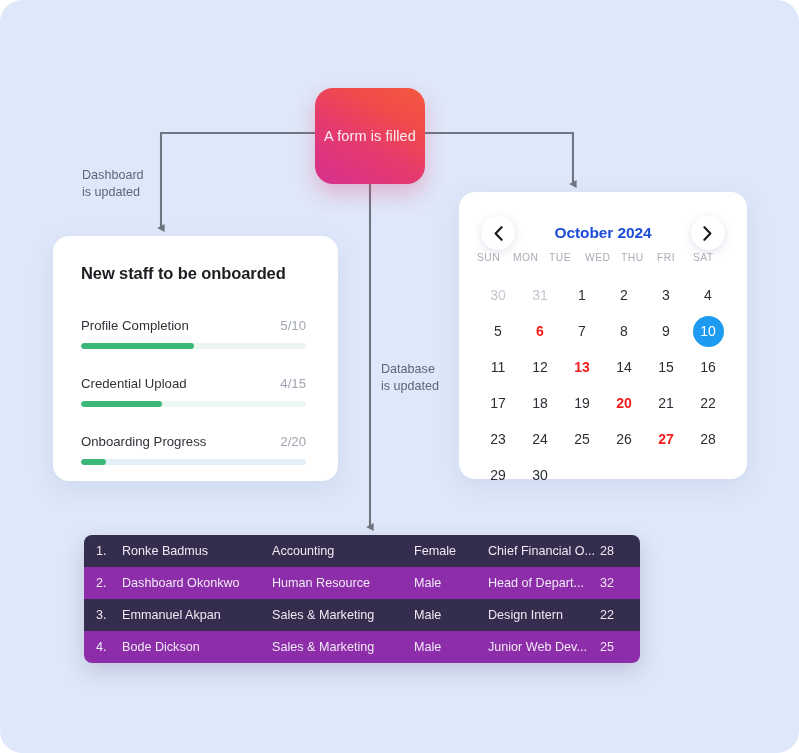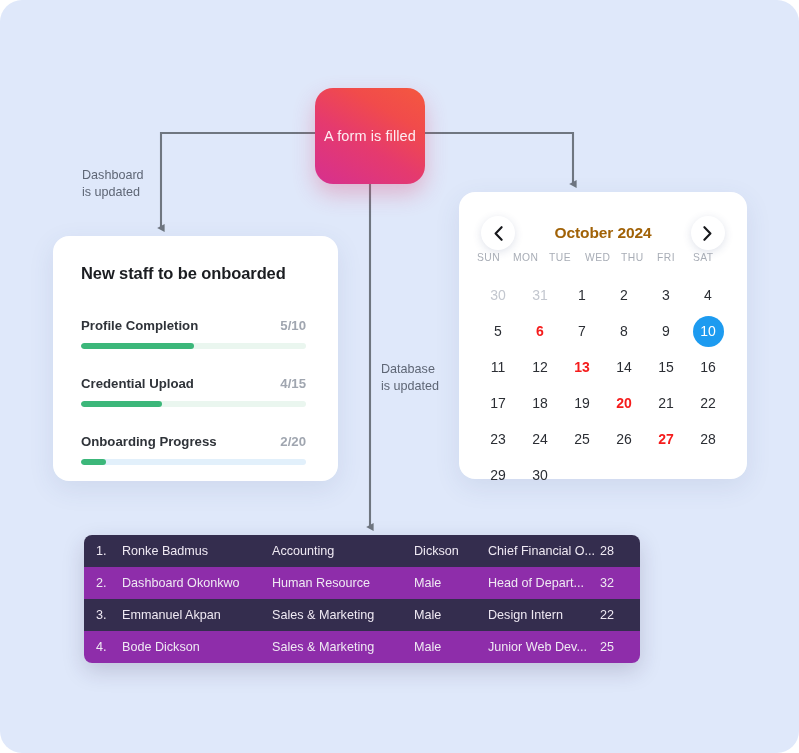--- a/index.html
+++ b/index.html
@@ -85,21 +85,20 @@
     font-size: 16.5px;
     font-weight: bold;
     color: #1b1d21;
     letter-spacing: -.1px;
   }
   .metric { position: absolute; left: 28px; width: 225px; }
   .metric-head {
     display: flex;
     justify-content: space-between;
     align-items: baseline;
-    font-weight: bold;
   }
   .metric-label {
     font-size: 13.2px;
     color: #2f3339;
   }
   .metric-value {
     font-size: 13.2px;
     color: #a0a6b0;
   }
   .metric-track {
@@ -148,21 +147,21 @@
     box-shadow: 0 2px 9px rgba(54, 73, 122, 0.16);
     display: flex;
     align-items: center;
     justify-content: center;
     cursor: pointer;
   }
   .cal-nav svg { display: block; }
   #calendar-month {
     font-size: 15.5px;
     font-weight: bold;
-    color: #a16207;
+    color: #1d4ed8;
     letter-spacing: -.1px;
   }
   #calendar-weekdays {
     position: absolute;
     left: 18px;
     top: 60px;
     width: 252px;
     display: grid;
     grid-template-columns: repeat(7, 1fr);
   }
@@ -429,21 +428,21 @@
           <span class="pill"></span>
         </div>
       </div>
   </div>
 
   <div id="staff-table">
       <div class="trow odd">
         <div class="c-idx">1.</div>
         <div class="c-name">Ronke Badmus</div>
         <div class="c-dept">Accounting</div>
-        <div class="c-gen">Dickson</div>
+        <div class="c-gen">Female</div>
         <div class="c-role">Chief Financial O...</div>
         <div class="c-age">28</div>
       </div>
       <div class="trow even">
         <div class="c-idx">2.</div>
         <div class="c-name">Dashboard Okonkwo</div>
         <div class="c-dept">Human Resource</div>
         <div class="c-gen">Male</div>
         <div class="c-role">Head of Depart...</div>
         <div class="c-age">32</div>

